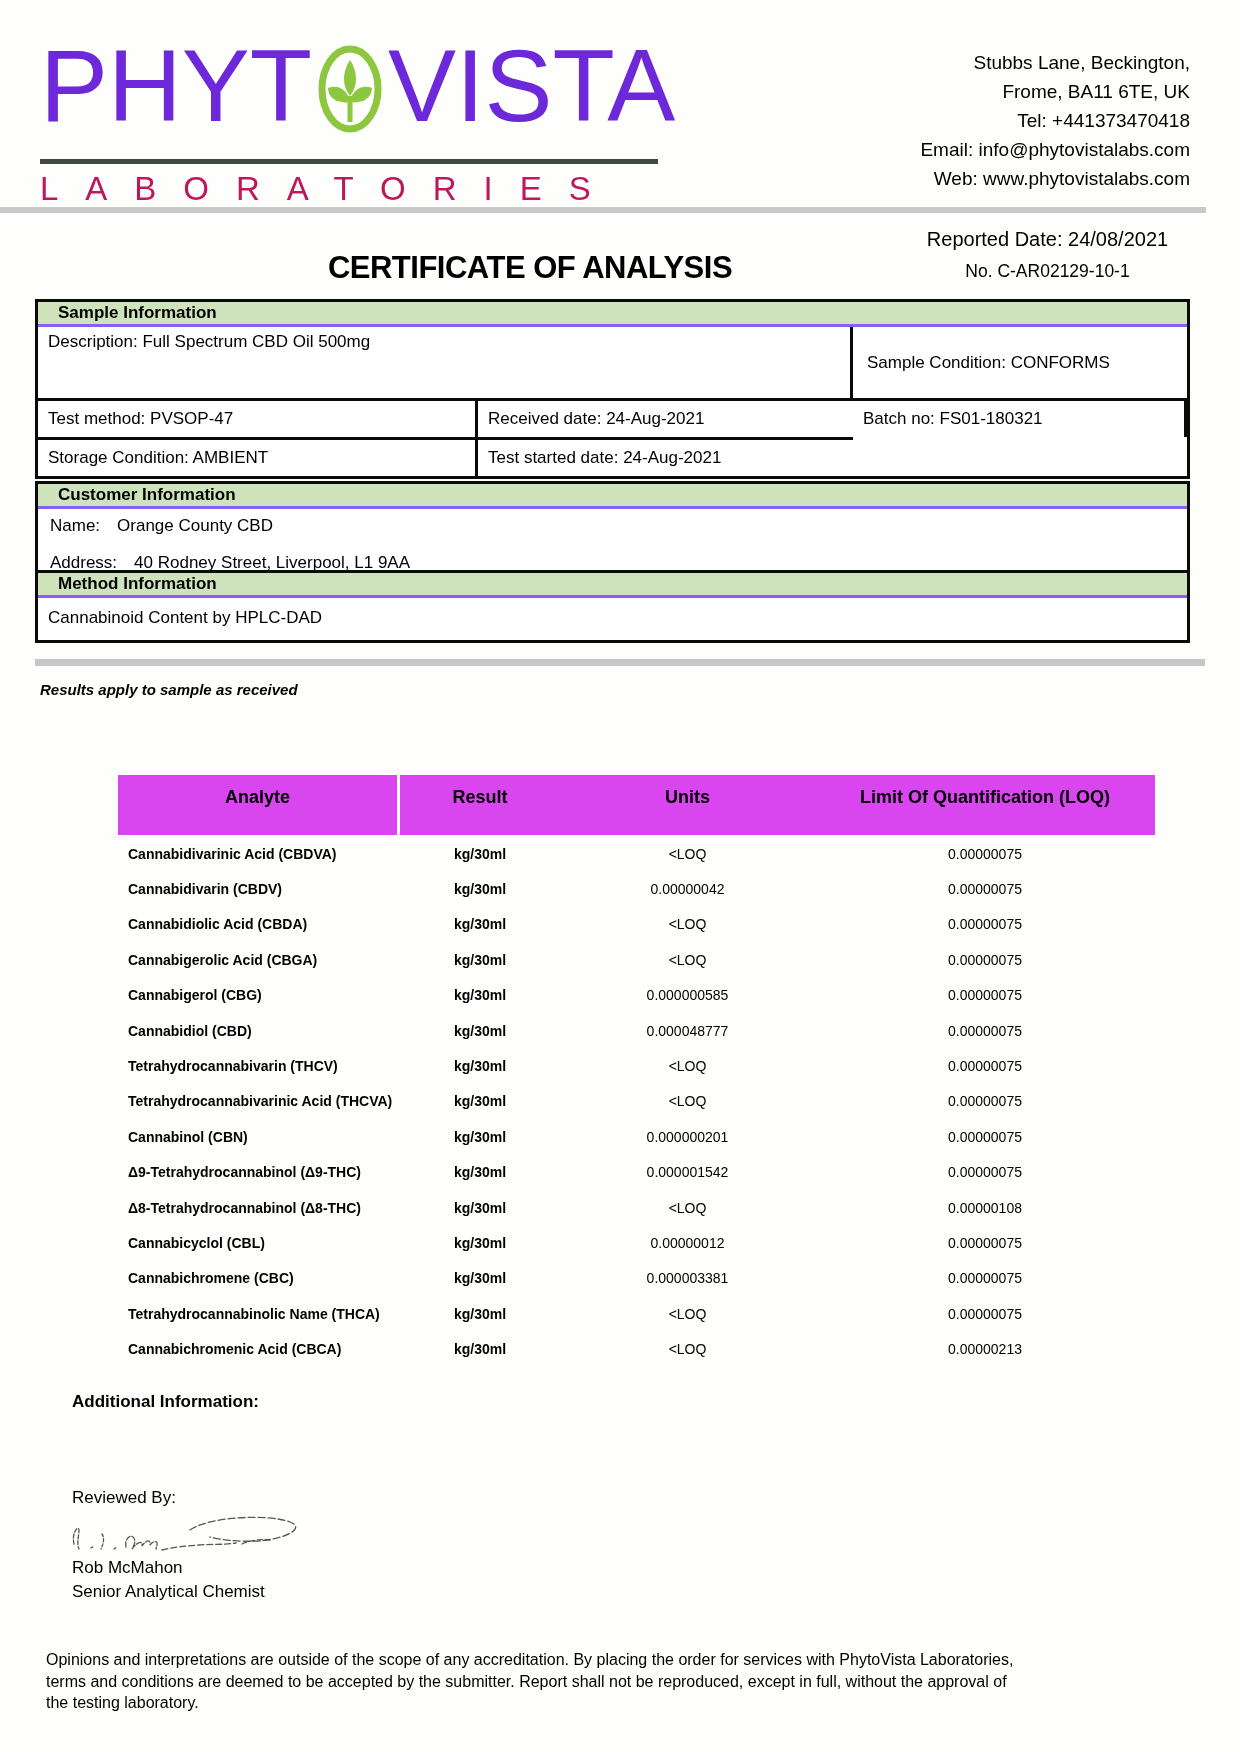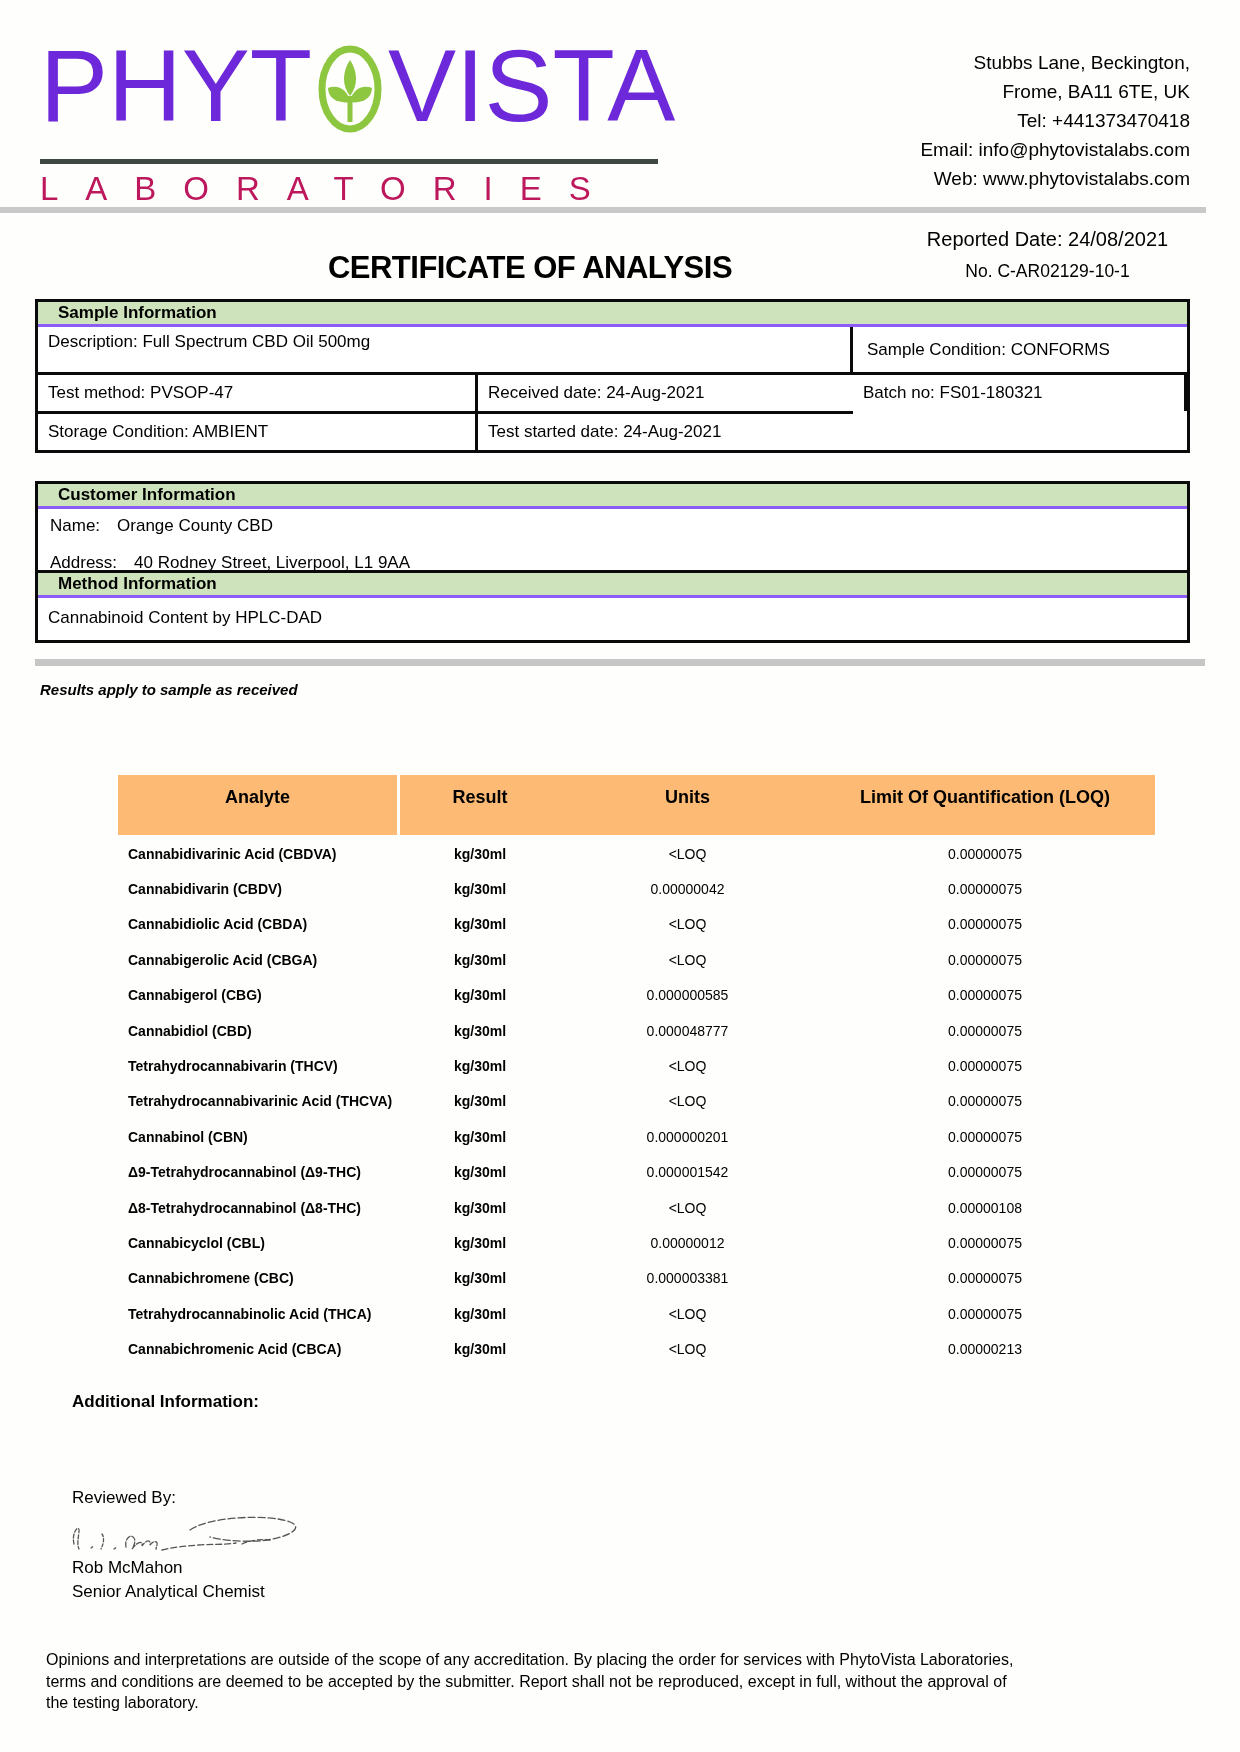--- a/index.html
+++ b/index.html
@@ -25,39 +25,39 @@
   .report-date { position:absolute; left:880px; top:228px; width:335px; text-align:center; font-size:20px; }
   .report-no   { position:absolute; left:880px; top:261px; width:335px; text-align:center; font-size:17.5px; }
   .doc-title   { position:absolute; left:150px; top:250px; width:760px; text-align:center; font-size:31px; font-weight:700; letter-spacing:-0.5px; }
 
   
   .infobox { position:absolute; left:35px; width:1155px; border:3px solid #0a0a0a; box-sizing:border-box; background:#fff; }
   .bar { background:#cee3bc; border-bottom:3px solid #8b5cf6; font-size:17px; font-weight:700; height:22px; line-height:22px; padding-left:20px; }
 
   #sample-box { top:299px; }
   .sgrid { display:grid; grid-template-columns:440px 375px auto; }
-  .desc-cell { grid-column:1 / 3; height:45px; border-right:3px solid #0a0a0a; padding:5px 0 0 10px; font-size:17px; box-sizing:border-box; }
+  .desc-cell { grid-column:1 / 3; height:71px; border-right:3px solid #0a0a0a; padding:5px 0 0 10px; font-size:17px; box-sizing:border-box; }
   .cond-cell { display:flex; align-items:center; padding-left:14px; font-size:17px; }
   .scell { height:39px; border-top:3px solid #0a0a0a; display:flex; align-items:center; padding-left:10px; font-size:17px; box-sizing:border-box; }
   .scell.vline { border-right:3px solid #0a0a0a; }
 
   #customer-box { top:481px; }
   .customer-body { padding:4px 0 5px 12px; font-size:17px; }
   .cust-line { margin-top:3px; }
   .cust-line + .cust-line { margin-top:17px; }
   .cust-val { margin-left:17px; }
 
   #method-box { top:570px; }
   .method-body { padding:10px 10px 12px 10px; font-size:17px; }
 
   .results-note { position:absolute; left:40px; top:681px; font-size:15px; font-weight:700; font-style:italic; }
 
   
   .rtable { position:absolute; left:118px; top:775px; width:1037px; }
-  .rhead { display:grid; grid-template-columns:282px 160px 255px 340px; background:#fdba74; height:60px; box-sizing:border-box; }
+  .rhead { display:grid; grid-template-columns:282px 160px 255px 340px; background:#d946ef; height:60px; box-sizing:border-box; }
   .rhead > div { text-align:center; font-weight:700; font-size:18px; padding-top:12px; box-sizing:border-box; }
   .rhead > div:first-child { border-right:3px solid #ffffff; }
   .rbody { padding-top:1px; }
   .rrow { display:grid; grid-template-columns:282px 160px 255px 340px; height:35.4px; align-items:center; font-size:14px; }
   .rrow .a { font-weight:700; padding-left:10px; }
   .rrow .u { font-weight:700; text-align:center; }
   .rrow .r { text-align:center; }
   .rrow .q { text-align:center; }
 
   
@@ -221,21 +221,21 @@
           <div class="r">0.00000012</div>
           <div class="q">0.00000075</div>
         </div>
         <div class="rrow">
           <div class="a">Cannabichromene (CBC)</div>
           <div class="u">kg/30ml</div>
           <div class="r">0.000003381</div>
           <div class="q">0.00000075</div>
         </div>
         <div class="rrow">
-          <div class="a">Tetrahydrocannabinolic Acid (THCA)</div>
+          <div class="a">Tetrahydrocannabinolic Name (THCA)</div>
           <div class="u">kg/30ml</div>
           <div class="r">&lt;LOQ</div>
           <div class="q">0.00000075</div>
         </div>
         <div class="rrow">
           <div class="a">Cannabichromenic Acid (CBCA)</div>
           <div class="u">kg/30ml</div>
           <div class="r">&lt;LOQ</div>
           <div class="q">0.00000213</div>
         </div>

